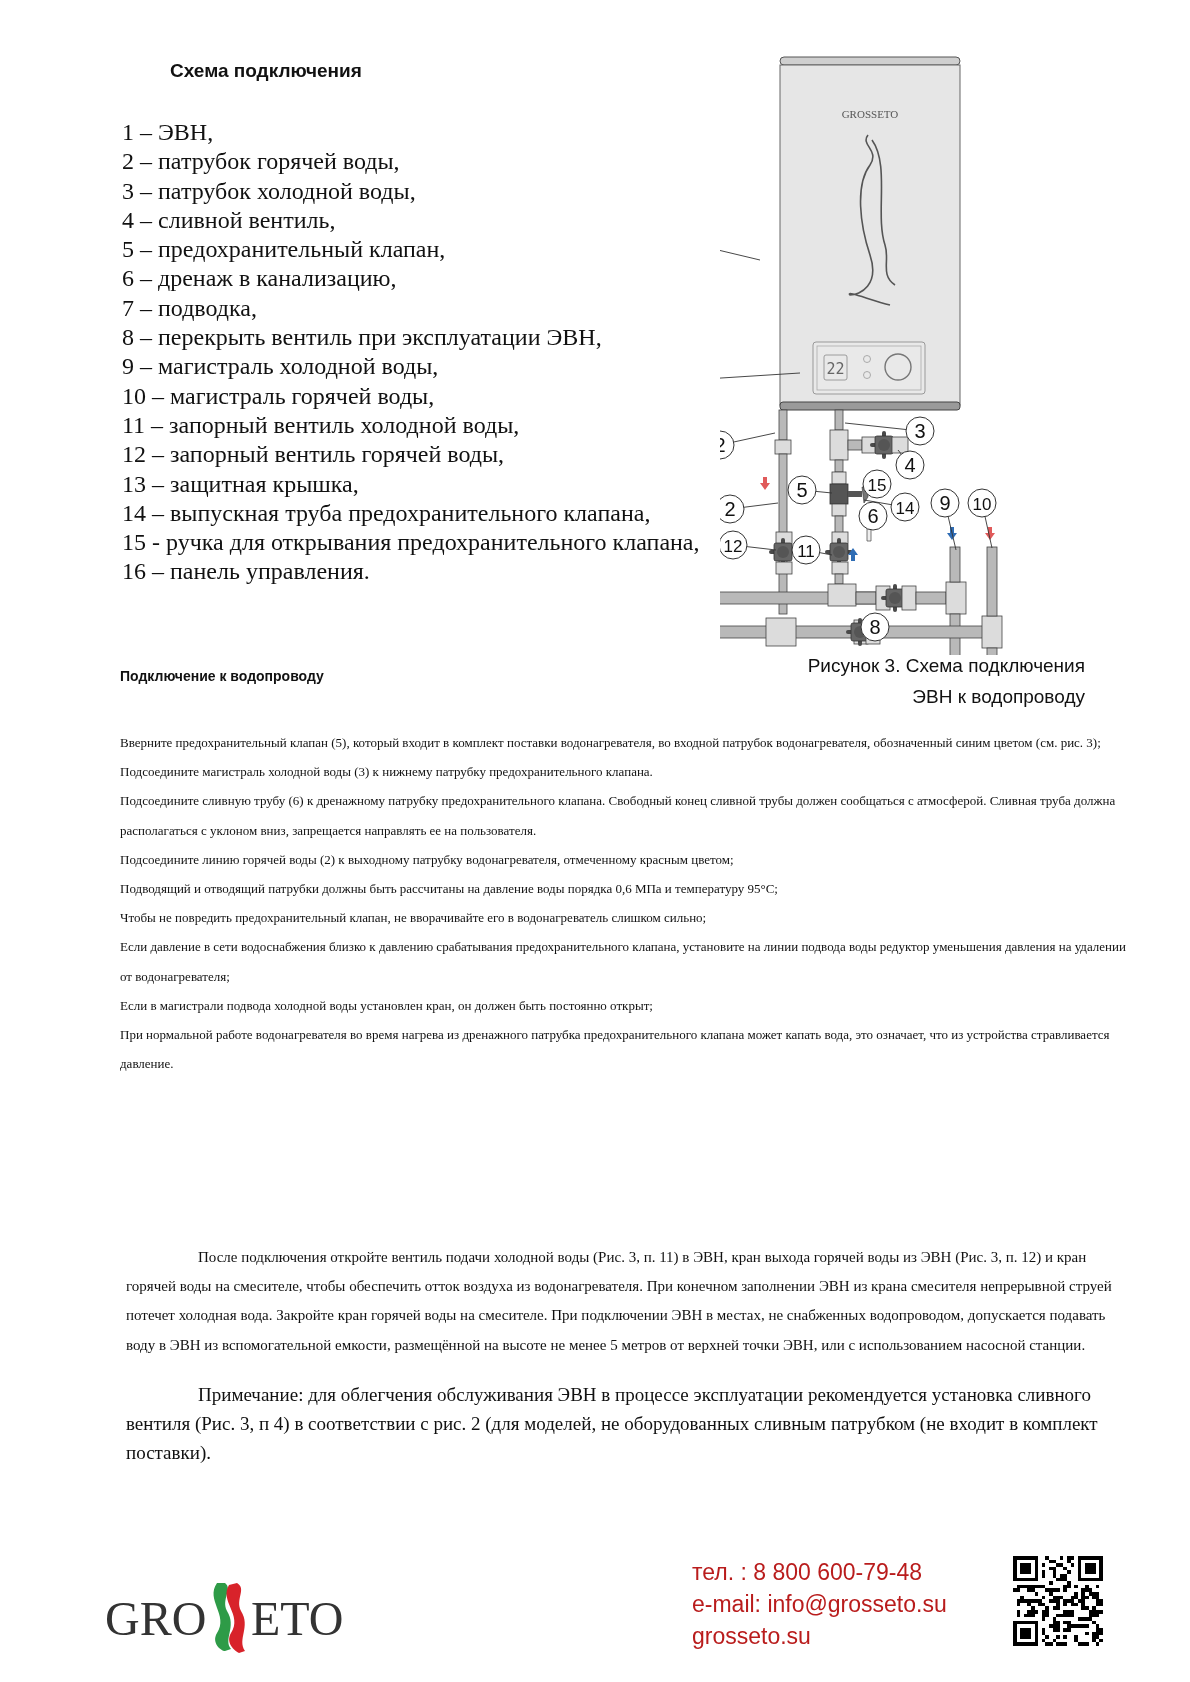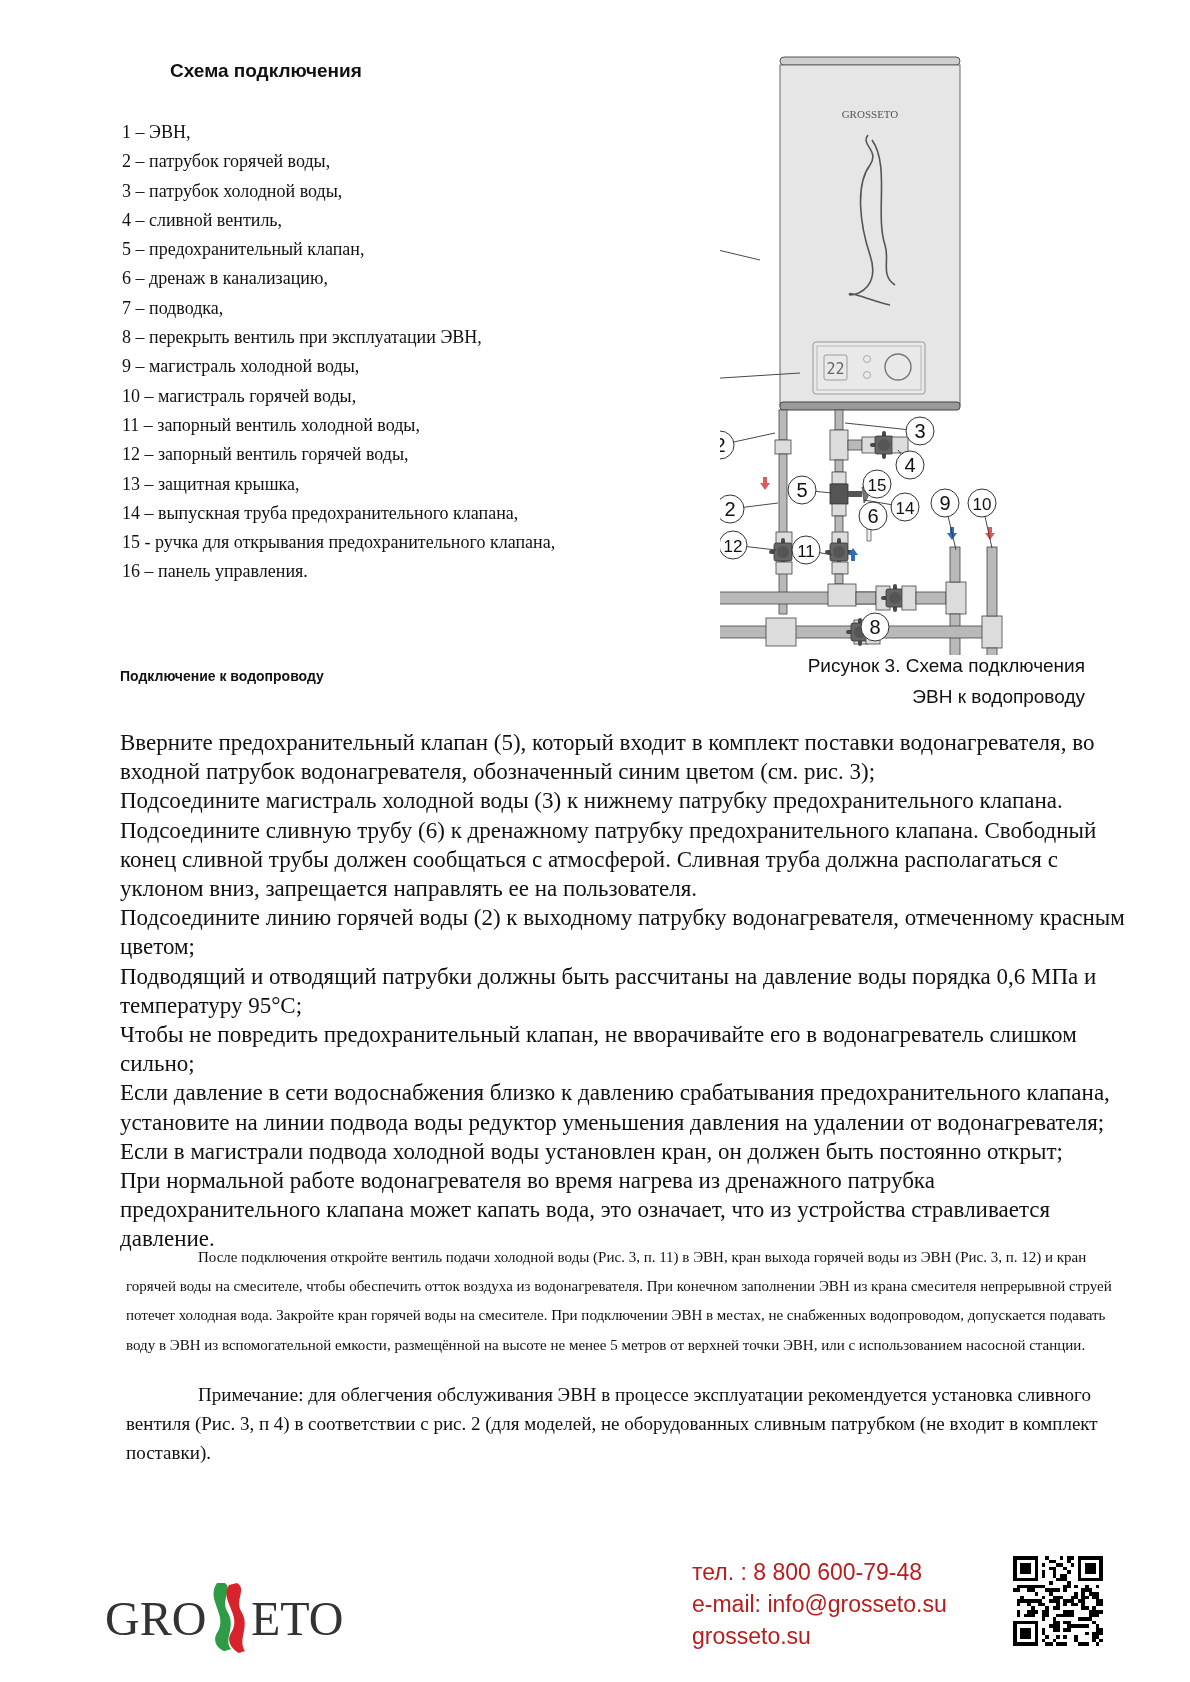--- a/index.html
+++ b/index.html
@@ -1,29 +1,29 @@
 <!DOCTYPE html>
 <html><head>
 <meta charset="utf-8">
 <style>
   html, body { margin: 0; padding: 0; background: #ffffff; }
   body { width: 1190px; height: 1682px; position: relative; overflow: hidden; color: #111; }
   .serif { font-family: "Liberation Serif", "DejaVu Serif", serif; }
   .sans { font-family: "Liberation Sans", "DejaVu Sans", sans-serif; }
 
   #h-scheme { position: absolute; left: 170px; top: 60px; font-size: 19px; font-weight: bold; }
-  #legend { position: absolute; left: 122px; top: 118px; margin: 0; padding: 0; list-style: none; font-size: 18px; line-height: 29.3px; }
+  #legend { position: absolute; left: 122px; top: 118px; margin: 0; padding: 0; list-style: none; font-size: 24px; line-height: 29.3px; }
   #legend li { white-space: nowrap; }
 
   #figure { position: absolute; left: 720px; top: 45px; width: 400px; height: 610px; }
   #fig-caption { position: absolute; left: 690px; top: 650px; width: 395px; text-align: right; font-size: 19px; font-weight: normal; line-height: 31px; }
 
   #h-water { position: absolute; left: 120px; top: 668px; font-size: 14px; font-weight: bold; }
 
-  #steps { position: absolute; left: 120px; top: 728px; width: 1020px; font-size: 23px; line-height: 29.2px; }
+  #steps { position: absolute; left: 120px; top: 728px; width: 1020px; font-size: 13px; line-height: 29.2px; }
   #steps p { margin: 0; }
 
   #para1 { position: absolute; left: 126px; top: 1243px; width: 1000px; font-size: 15px; line-height: 29.2px; }
   #para1 p, #para2 p { margin: 0; }
   .indent { text-indent: 72px; }
   #para2 { position: absolute; left: 126px; top: 1447px; width: 1000px; font-size: 19px; line-height: 29.2px; }
 
   #footer-logo { position: absolute; left: 105px; top: 1575px; width: 300px; height: 80px; }
   #contacts { position: absolute; left: 692px; top: 1556px; font-size: 23px; line-height: 32px; color: #b91c1c; }
   #qr { position: absolute; left: 1013px; top: 1556px; width: 90px; height: 90px; }

